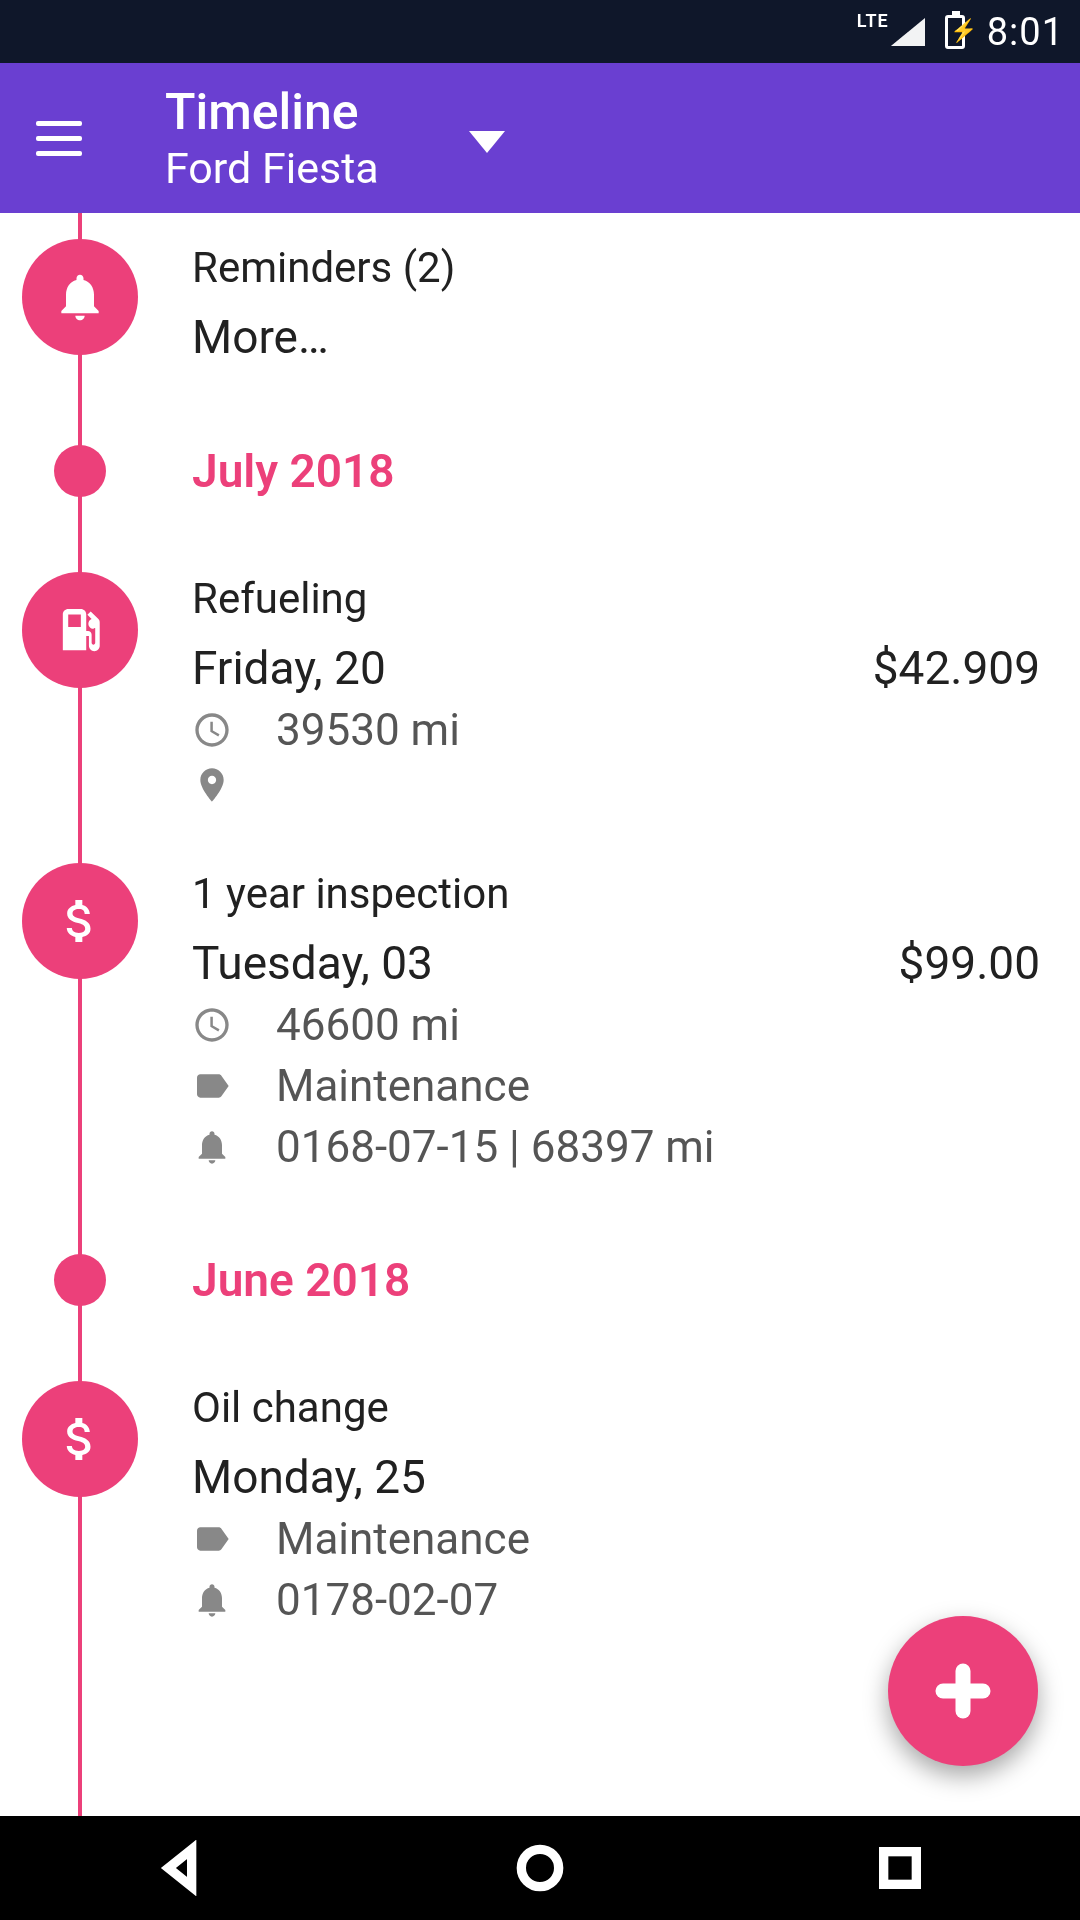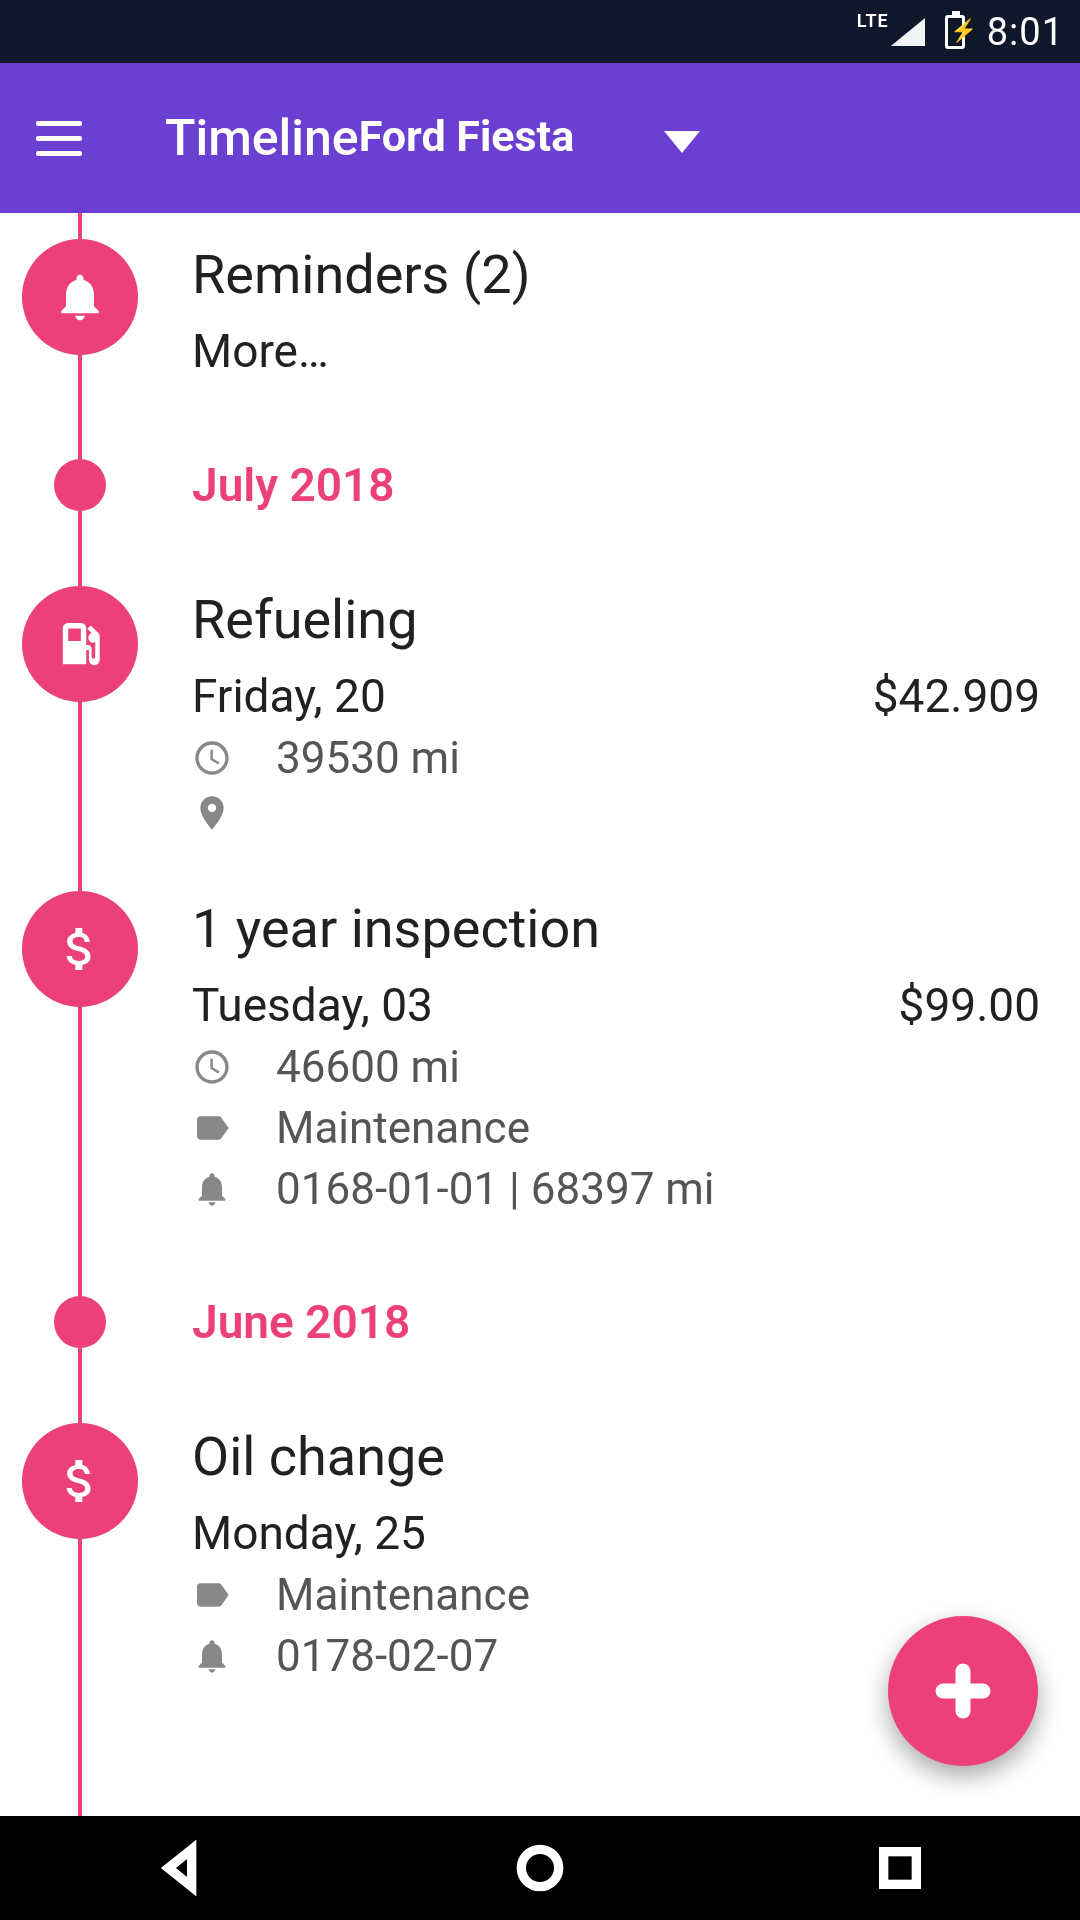--- a/index.html
+++ b/index.html
@@ -73,23 +73,23 @@
   }
   .hamburger {
     width: 65px; height: 65px;
     display: flex; flex-direction: column; justify-content: center; gap: 10px;
     align-items: center;
     margin-right: 74px;
   }
   .hamburger span {
     display: block; width: 46px; height: 5px; background: #fff; border-radius: 2px;
   }
-  .titles { display: flex; }
+  .titles { display: flex; flex-direction: column; }
   .title-main { font-size: 50px; font-weight: 500; }
-  .title-sub  { font-size: 43px; font-weight: 700; margin-top: 2px; }
+  .title-sub  { font-size: 43px; font-weight: 400; margin-top: 2px; }
   .caret {
     width: 0; height: 0; margin-left: 90px; margin-top: 8px;
     border-left: 18px solid transparent;
     border-right: 18px solid transparent;
     border-top: 22px solid #fff;
   }
 
   
   .content {
     position: relative;
@@ -112,21 +112,21 @@
   .node {
     position: absolute;
     left: 22px;
     width: 116px; height: 116px;
     border-radius: 50%;
     background: #ec407a;
     display: flex; align-items: center; justify-content: center;
   }
   .node svg { width: 56px; height: 56px; fill: #fff; }
 
-  .entry-title { font-size: 54px; color: #212121; font-weight: 400; }
+  .entry-title { font-size: 42px; color: #212121; font-weight: 400; }
   .entry-more  { font-size: 46px; color: #212121; margin-top: 18px; }
 
   .row { display: flex; justify-content: space-between; align-items: flex-start; margin-top: 18px; }
   .entry-date  { font-size: 46px; color: #212121; }
   .entry-price { font-size: 46px; color: #212121; }
 
   .detail {
     display: flex; align-items: center; gap: 44px;
     margin-top: 9px;
     font-size: 44px;
@@ -268,21 +268,21 @@
     <div class="detail">
       <svg viewBox="0 0 24 24">
           <path d="M17.63 5.84C17.27 5.33 16.67 5 16 5L5 5.01C3.9 5.01 3 5.9 3 7v10c0 1.1.9 1.99 2 1.99L16 19c.67 0 1.27-.33 1.63-.84L22 12l-4.37-6.16z"></path>
         </svg>
       <span>Maintenance</span>
     </div>
     <div class="detail">
       <svg viewBox="0 0 24 24">
           <path d="M12 22c1.1 0 2-.9 2-2h-4c0 1.1.9 2 2 2zm6-6V11c0-3.07-1.64-5.64-4.5-6.32V4c0-.83-.67-1.5-1.5-1.5S10.5 3.17 10.5 4v.68C7.63 5.36 6 7.92 6 11v5l-2 2v1h16v-1l-2-2z"></path>
         </svg>
-      <span>0168-01-01 | 68397 mi</span>
+      <span>0168-07-15 | 68397 mi</span>
     </div>
   </div>
 
   <div class="month">
     <div class="dot"></div>
     <div class="month-label">June 2018</div>
   </div>
 
   <div class="entry">
     <div class="node n-oil">

